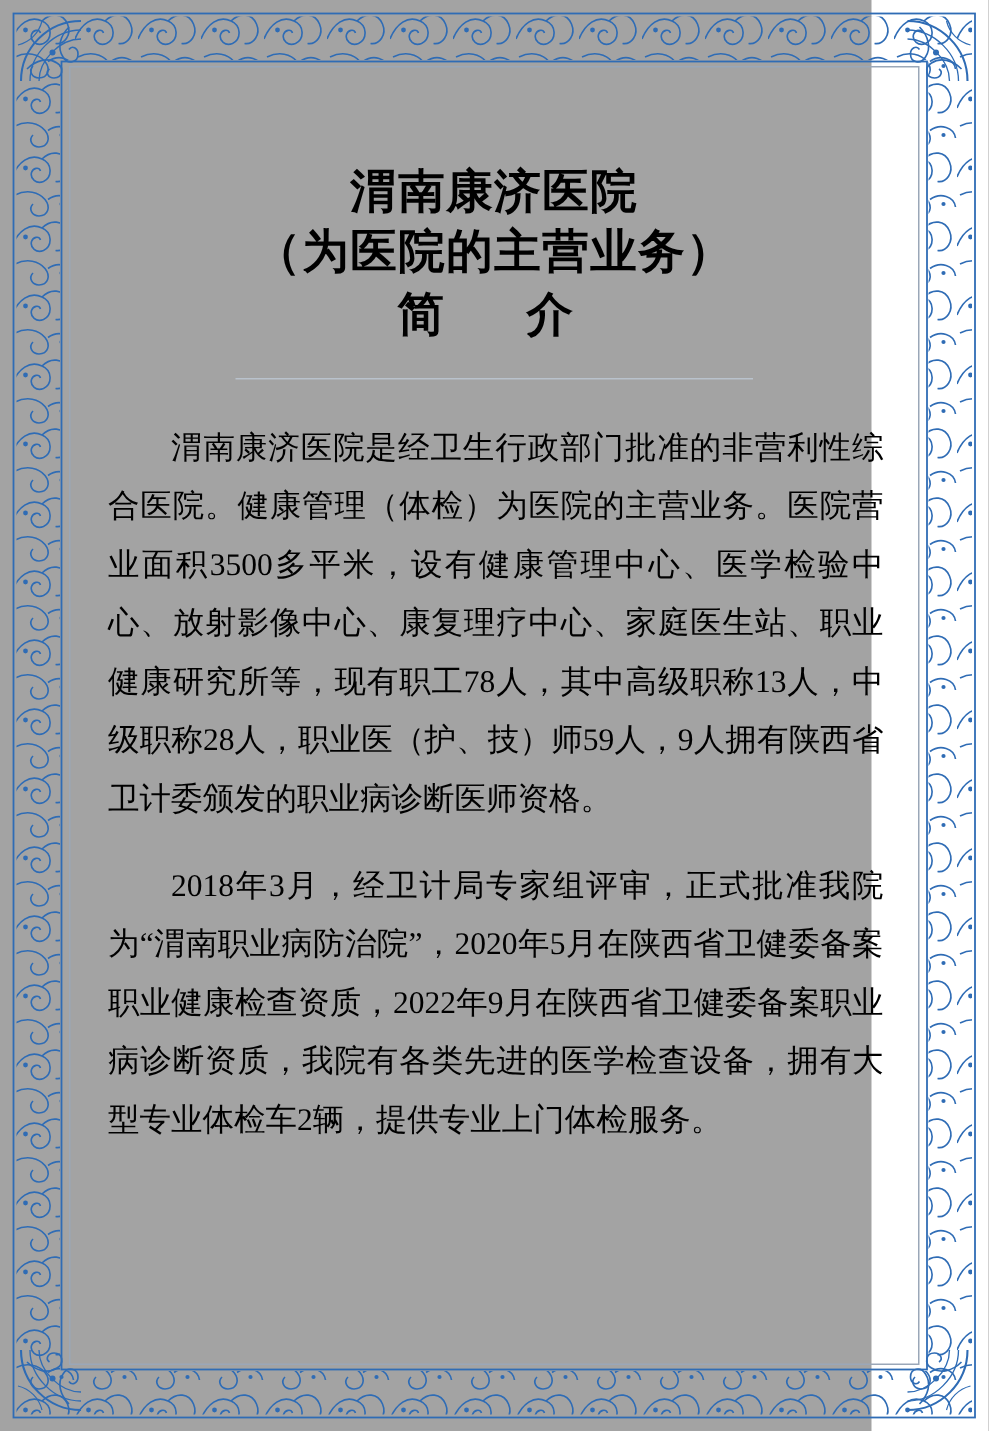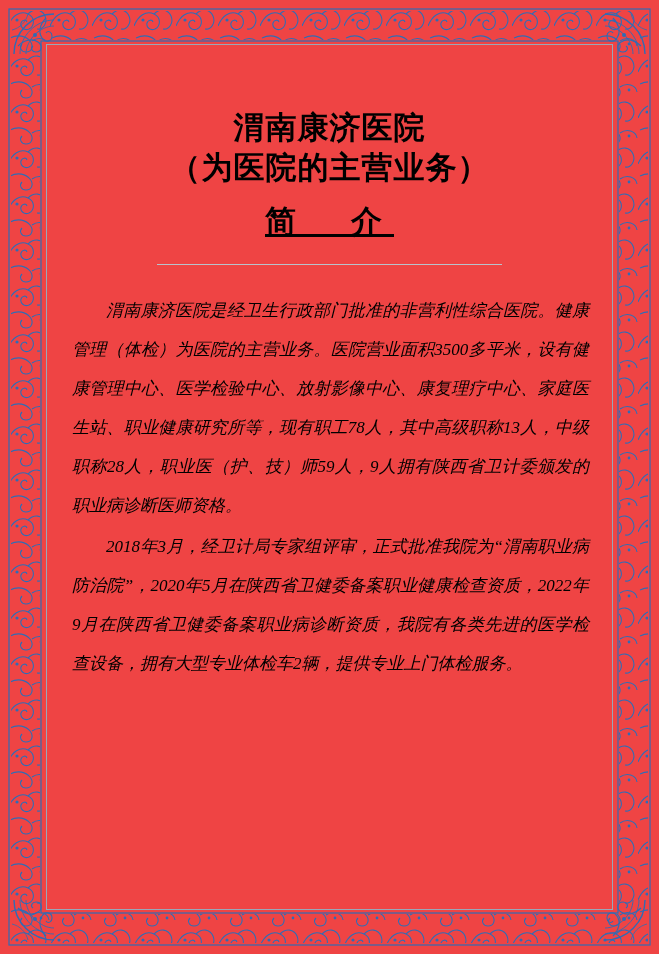--- a/index.html
+++ b/index.html
@@ -9,24 +9,24 @@
   body {
     width: 659px;
     height: 954px;
     background: #ffffff;
     font-family: "Liberation Serif", serif;
     overflow: hidden;
   }
 
   .page {
     position: relative;
-    width: 659px;
+    width: 581px;
     height: 954px;
     box-sizing: border-box;
-    background: #ef4444;
+    background: #a3a3a3;
   }
 
   
   .ornate-frame {
     position: absolute;
     left: 8px;
     top: 8px;
     width: 643px;
     height: 938px;
     pointer-events: none;
@@ -59,47 +59,45 @@
     line-height: 40px;
     letter-spacing: 1px;
     margin-top: 48px;
   }
   .doc-title .line2 {
     display: block;
   }
   .doc-title .line3 {
     display: block;
     letter-spacing: 12px;
-    margin-top: 14px;
-    text-decoration: underline;
+    margin-top: 2px;
   }
 
   .title-divider {
     width: 345px;
     height: 1px;
     background: #b9c2cc;
     margin: 22px auto 0 auto;
   }
 
   .body-text {
     margin-top: 26px;
     padding: 0 8px 0 10px;
-    font-size: 17px;
+    font-size: 21px;
     line-height: 39px;
     color: #000000;
     text-align: justify;
     text-justify: inter-ideograph;
-    font-style: italic;
   }
   .body-text p {
     margin: 0 0 0 0;
     text-indent: 2em;
   }
   .body-text p + p {
-    margin-top: 2px;
+    margin-top: 19px;
   }
 </style>
 </head>
 <body>
 
 <div class="page">
 
   <svg class="ornate-frame" viewBox="0 0 643 938" preserveAspectRatio="none" xmlns="http://www.w3.org/2000/svg">
     <defs>
 

